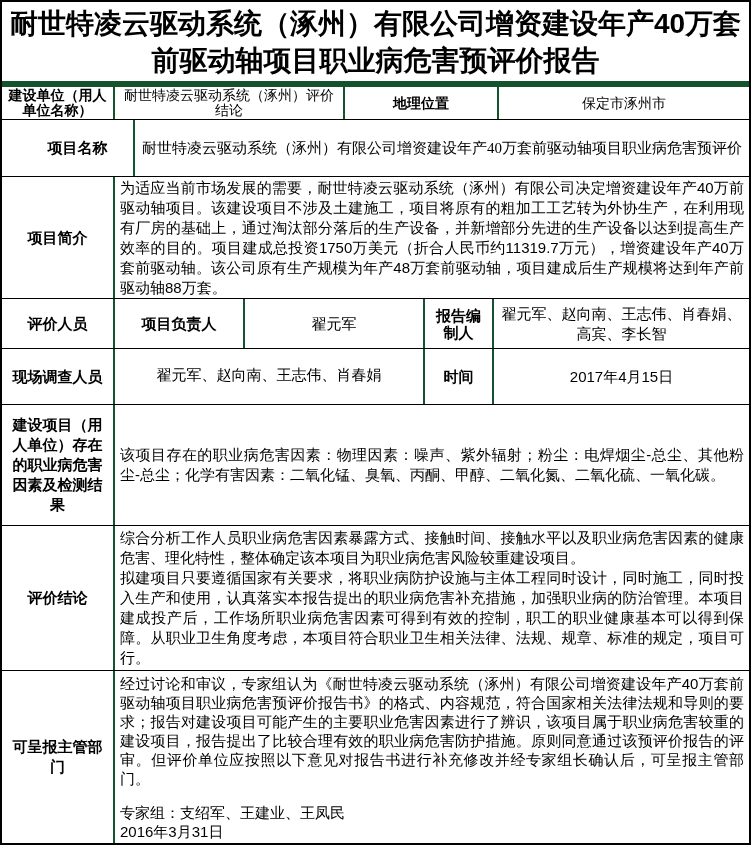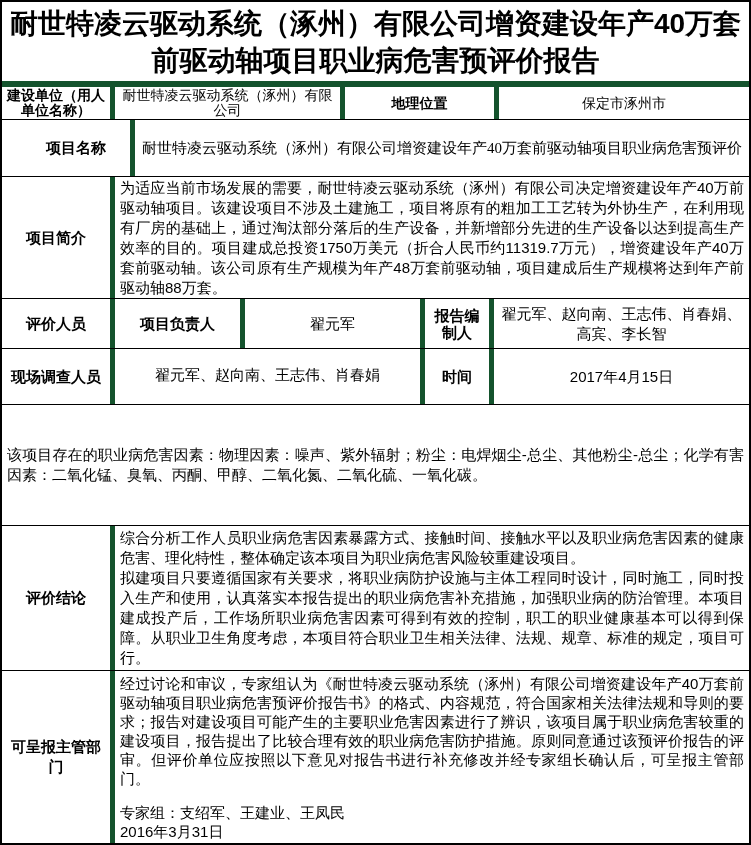--- a/index.html
+++ b/index.html
@@ -22,21 +22,21 @@
     display: flex;
     flex-direction: row;
     border-bottom: 1px solid #000000;
     box-sizing: border-box;
     flex: 0 0 auto;
     min-height: 0;
   }
   .row:last-child { border-bottom: none; flex: 1 1 auto; }
   .cell {
     box-sizing: border-box;
-    border-right: 5px solid #14532d;
+    border-right: 2px solid #14532d;
     display: flex;
     align-items: center;
     justify-content: center;
     text-align: center;
     padding: 1px 5px;
     overflow: hidden;
     font-size: 15px;
     line-height: 20px;
   }
   .cell:last-child { border-right: none; }
@@ -97,21 +97,21 @@
 <body>
 
 <div class="doc-table">
 
   <div class="title-row">
     <div class="title-text">耐世特凌云驱动系统（涿州）有限公司增资建设年产40万套前驱动轴项目职业病危害预评价报告</div>
   </div>
 
   <div class="row row-r1">
     <div class="cell label label-col">建设单位（用人单位名称）</div>
-    <div class="cell c-230">耐世特凌云驱动系统（涿州）有限公司</div>
+    <div class="cell c-230">耐世特凌云驱动系统（涿州）评价结论</div>
     <div class="cell label c-154">地理位置</div>
     <div class="cell flex-fill">保定市涿州市</div>
   </div>
 
   <div class="row row-r2">
     <div class="cell label label-col">项目名称</div>
     <div class="cell flex-fill value">耐世特凌云驱动系统（涿州）有限公司增资建设年产40万套前驱动轴项目职业病危害预评价</div>
   </div>
 
   <div class="row row-r3">
@@ -130,20 +130,21 @@
   </div>
 
   <div class="row row-r5">
     <div class="cell label label-col">现场调查人员</div>
     <div class="cell c-310">翟元军、赵向南、王志伟、肖春娟</div>
     <div class="cell label c-69">时间</div>
     <div class="cell flex-fill">2017年4月15日</div>
   </div>
 
   <div class="row row-r6">
+    <div class="cell label label-col">建设项目（用人单位）存在的职业病危害因素及检测结果</div>
     <div class="cell flex-fill para-cell">
       <div>该项目存在的职业病危害因素：物理因素：噪声、紫外辐射；粉尘：电焊烟尘-总尘、其他粉尘-总尘；化学有害因素：二氧化锰、臭氧、丙酮、甲醇、二氧化氮、二氧化硫、一氧化碳。</div>
     </div>
   </div>
 
   <div class="row row-r7">
     <div class="cell label label-col">评价结论</div>
     <div class="cell flex-fill para-cell">
       <div>综合分析工作人员职业病危害因素暴露方式、接触时间、接触水平以及职业病危害因素的健康危害、理化特性，整体确定该本项目为职业病危害风险较重建设项目。</div>
       <div>拟建项目只要遵循国家有关要求，将职业病防护设施与主体工程同时设计，同时施工，同时投入生产和使用，认真落实本报告提出的职业病危害补充措施，加强职业病的防治管理。本项目建成投产后，工作场所职业病危害因素可得到有效的控制，职工的职业健康基本可以得到保障。从职业卫生角度考虑，本项目符合职业卫生相关法律、法规、规章、标准的规定，项目可行。</div>

